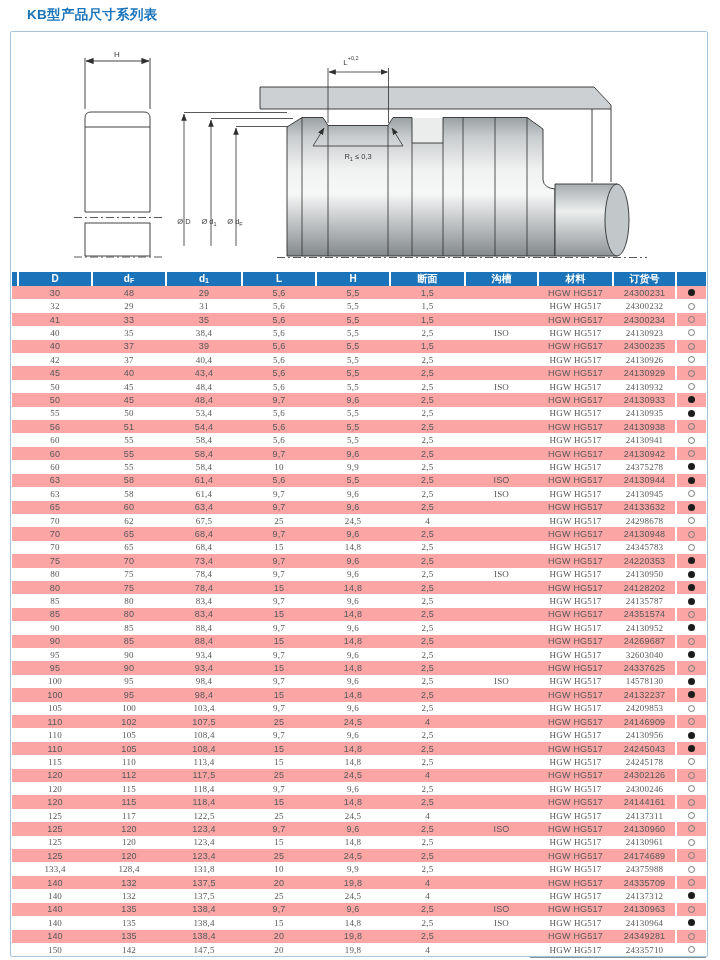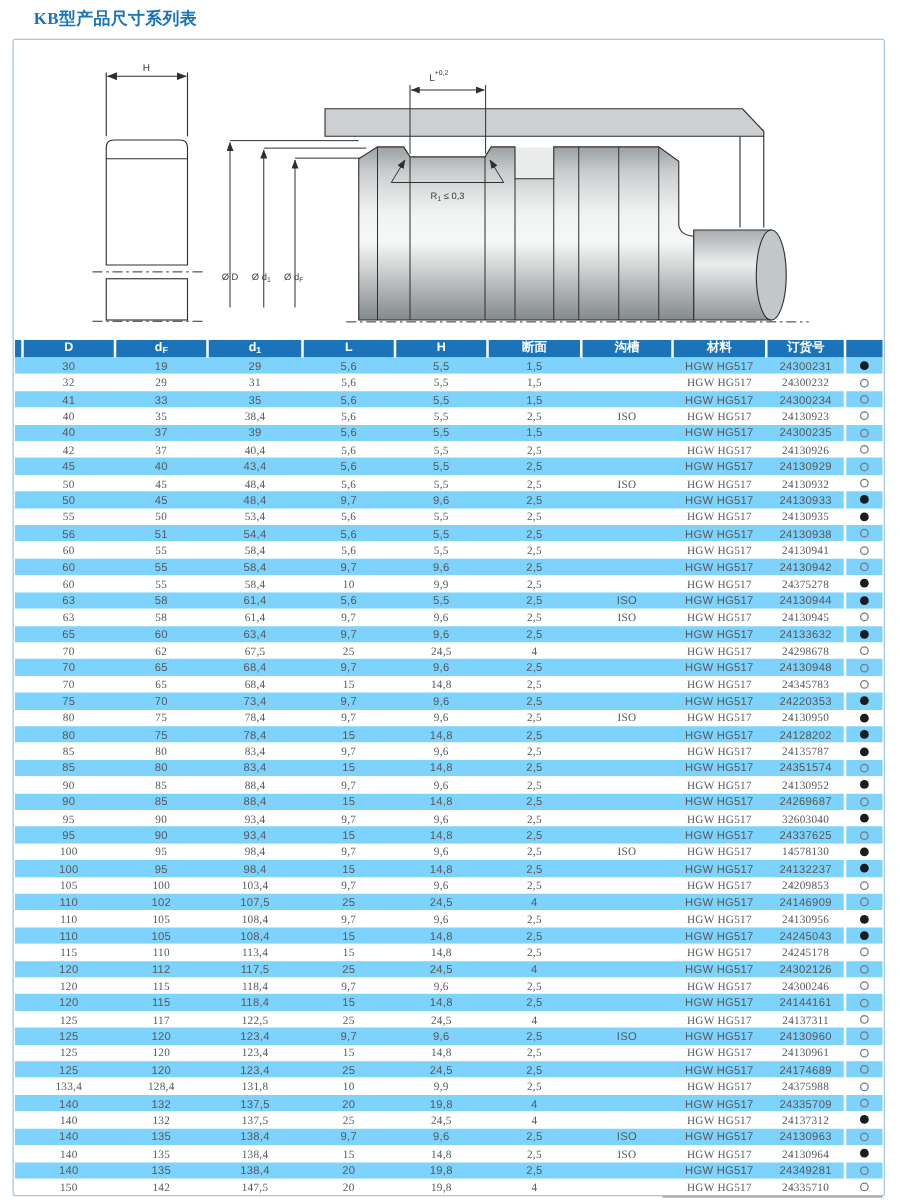--- a/index.html
+++ b/index.html
@@ -1,31 +1,31 @@
 <!DOCTYPE html>
 <html><head>
 <meta charset="utf-8">
 <style>
   html,body{margin:0;padding:0;background:#ffffff;}
   body{width:720px;height:960px;position:relative;font-family:"Liberation Sans","DejaVu Sans",sans-serif;overflow:hidden;}
-  .page-title{position:absolute;left:27px;top:6px;font-size:13.5px;font-weight:bold;color:#1a74ba;letter-spacing:0.3px;font-family:Liberation Serif, serif;}
+  .page-title{position:absolute;left:27px;top:6px;font-size:13.5px;font-weight:bold;color:#1a74ba;letter-spacing:0.3px;}
   .frame{position:absolute;left:10px;top:31px;width:698px;height:926px;border:1px solid #a7c6dd;border-radius:2px;background:#fff;box-sizing:border-box;}
   .drawing-wrap{position:absolute;left:0;top:0;width:696px;height:239px;}
   
   .tbl{position:absolute;left:1px;top:240px;width:694px;}
   .trow{display:flex;height:13.42px;}
   .trow.thead{height:14px;}
   .rmain{width:663px;display:grid;grid-template-columns:5px 72px 72px 74px 72px 72px 73px 71px 73px 61px;column-gap:2px;}
   .thead .rmain{background:transparent;}
   .hcell{background:#1b74b9;color:#ffffff;font-weight:bold;font-size:10px;display:flex;align-items:center;justify-content:center;line-height:1;}
   .hcell sub{font-size:7px;font-weight:bold;transform:translateY(1px);}
   .hdot{width:29px;margin-left:2px;background:#1b74b9;}
   .cell{font-size:9px;color:#58595b;display:flex;align-items:center;justify-content:center;white-space:nowrap;overflow:hidden;letter-spacing:0.2px;}
   .rdot{width:29px;margin-left:2px;display:flex;align-items:center;justify-content:center;}
-  .trow.odd .rmain,.trow.odd .rdot{background:#7dd3fc;}
+  .trow.odd .rmain,.trow.odd .rdot{background:#fca5a5;}
   .trow.even .rmain,.trow.even .rdot{background:#ffffff;font-family:Liberation Serif, serif;}
   .dot{width:7px;height:7px;border-radius:50%;box-sizing:border-box;}
   .dot.filled{background:#1c1c1c;}
   .dot.hollow{border:1.2px solid #77787a;background:transparent;}
   .tbl-endline{position:absolute;left:518px;top:685px;width:176px;height:1px;background:#8d8e90;}
   
   .dtext{font-family:"Liberation Sans","DejaVu Sans",sans-serif;fill:#3c3c3c;}
 </style>
 </head>
 <body>
@@ -179,21 +179,21 @@
             <sub class="hs"></sub>
           </div>
 </div>
       <div class="hdot"></div>
     </div>
     <div id="tbody">
   <div class="trow odd">
     <div class="rmain">
       <div class="cell"></div>
       <div class="cell val">30</div>
-      <div class="cell val">19</div>
+      <div class="cell val">48</div>
       <div class="cell val">29</div>
       <div class="cell val">5,6</div>
       <div class="cell val">5,5</div>
       <div class="cell val">1,5</div>
       <div class="cell val"></div>
       <div class="cell val">HGW HG517</div>
       <div class="cell val">24300231</div>
     </div>
     <div class="rdot">
             <span class="dot filled"></span>

